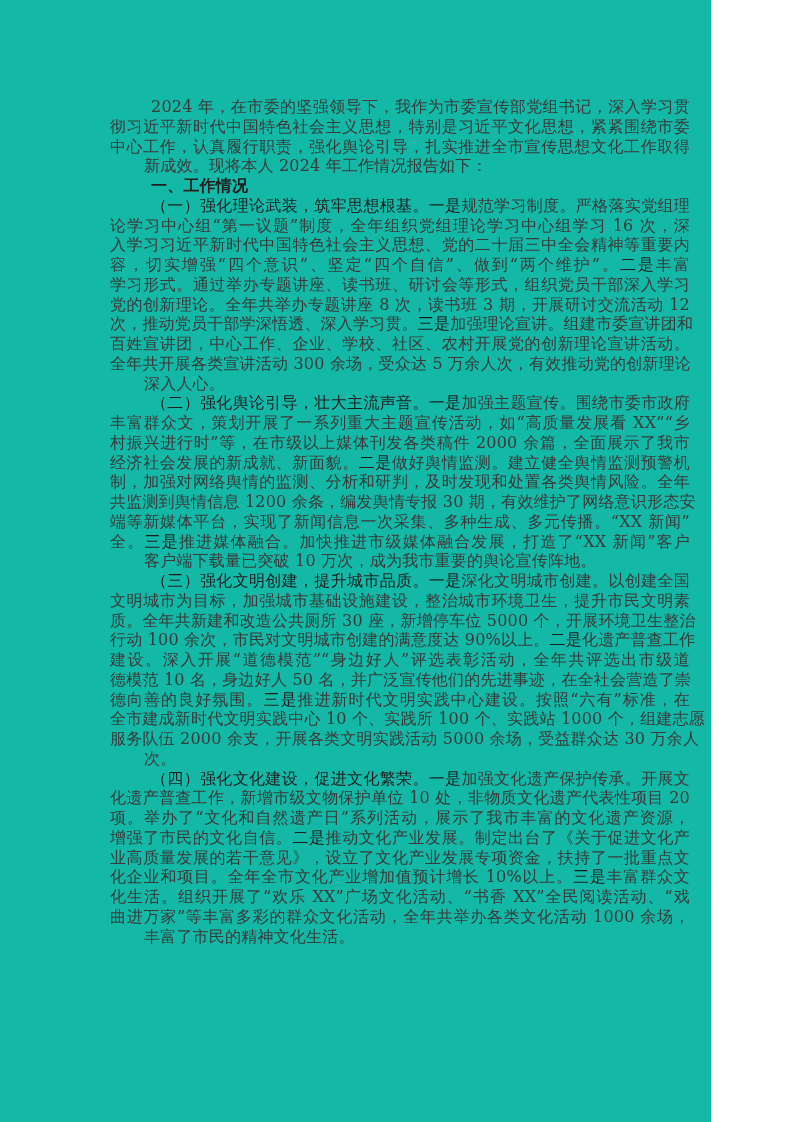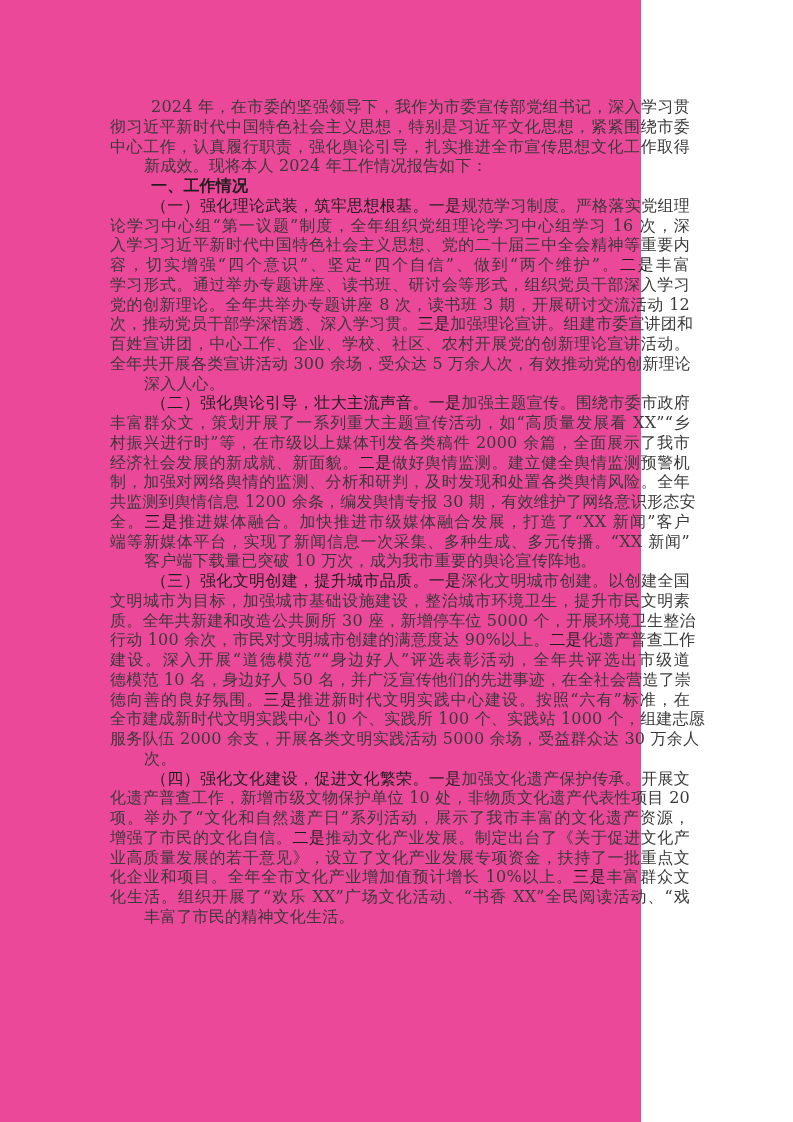--- a/index.html
+++ b/index.html
@@ -1,17 +1,17 @@
 <!DOCTYPE html>
 <html><head>
 <meta charset="utf-8">
 <style>
   html, body { margin: 0; padding: 0; background: #ffffff; }
   body { width: 793px; height: 1122px; position: relative; overflow: hidden; }
-  .page { position: absolute; left: 0; top: 0; width: 641px; height: 1122px; background: #ec4899; }
+  .page { position: absolute; left: 0; top: 0; width: 711px; height: 1122px; background: #14b8a6; }
   .content {
     position: absolute; left: 110px; top: 97px; width: 580px;
     font-family: "DejaVu Serif", "Liberation Serif", serif;
     font-size: 16px; color: #3a3a3a;
   }
   .line {
     display: block; height: 19.75px; line-height: 19.75px;
     white-space: nowrap; text-align: justify; text-align-last: justify;
     overflow: visible; letter-spacing: 0.2px;
   }
@@ -49,22 +49,22 @@
           <span class="line"><span class="seg">全年共开展各类宣讲活动 300 余场，受众达 5 万余人次，有效推动党的创新理论</span></span>
           <span class="line last"><span class="seg">深入人心。</span></span>
         </div>
         <div>
           <span class="line indent"><b>（二）强化舆论引导，壮大主流声音。</b><b>一是</b><span class="seg">加强主题宣传。围绕市委市政府</span></span>
           <span class="line"><span class="seg">丰富群众文，策划开展了一系列重大主题宣传活动，如“高质量发展看 XX”“乡</span></span>
           <span class="line"><span class="seg">村振兴进行时”等，在市级以上媒体刊发各类稿件 2000 余篇，全面展示了我市</span></span>
           <span class="line"><span class="seg">经济社会发展的新成就、新面貌。</span><b>二是</b><span class="seg">做好舆情监测。建立健全舆情监测预警机</span></span>
           <span class="line"><span class="seg">制，加强对网络舆情的监测、分析和研判，及时发现和处置各类舆情风险。全年</span></span>
           <span class="line"><span class="seg">共监测到舆情信息 1200 余条，编发舆情专报 30 期，有效维护了网络意识形态安</span></span>
+          <span class="line"><span class="seg">端等新媒体平台，实现了新闻信息一次采集、多种生成、多元传播。“XX 新闻”</span></span>
           <span class="line"><span class="seg">全。</span><b>三是</b><span class="seg">推进媒体融合。加快推进市级媒体融合发展，打造了“XX 新闻”客户</span></span>
-          <span class="line"><span class="seg">端等新媒体平台，实现了新闻信息一次采集、多种生成、多元传播。“XX 新闻”</span></span>
           <span class="line last"><span class="seg">客户端下载量已突破 10 万次，成为我市重要的舆论宣传阵地。</span></span>
         </div>
         <div>
           <span class="line indent"><b>（三）强化文明创建，提升城市品质。</b><b>一是</b><span class="seg">深化文明城市创建。以创建全国</span></span>
           <span class="line"><span class="seg">文明城市为目标，加强城市基础设施建设，整治城市环境卫生，提升市民文明素</span></span>
           <span class="line"><span class="seg">质。全年共新建和改造公共厕所 30 座，新增停车位 5000 个，开展环境卫生整治</span></span>
           <span class="line"><span class="seg">行动 100 余次，市民对文明城市创建的满意度达 90%以上。</span><b>二是</b><span class="seg">化遗产普查工作</span></span>
           <span class="line"><span class="seg">建设。深入开展“道德模范”“身边好人”评选表彰活动，全年共评选出市级道</span></span>
           <span class="line"><span class="seg">德模范 10 名，身边好人 50 名，并广泛宣传他们的先进事迹，在全社会营造了崇</span></span>
           <span class="line"><span class="seg">德向善的良好氛围。</span><b>三是</b><span class="seg">推进新时代文明实践中心建设。按照“六有”标准，在</span></span>
@@ -73,17 +73,18 @@
           <span class="line last"><span class="seg">次。</span></span>
         </div>
         <div>
           <span class="line indent"><b>（四）强化文化建设，促进文化繁荣。</b><b>一是</b><span class="seg">加强文化遗产保护传承。开展文</span></span>
           <span class="line"><span class="seg">化遗产普查工作，新增市级文物保护单位 10 处，非物质文化遗产代表性项目 20</span></span>
           <span class="line"><span class="seg">项。举办了“文化和自然遗产日”系列活动，展示了我市丰富的文化遗产资源，</span></span>
           <span class="line"><span class="seg">增强了市民的文化自信。</span><b>二是</b><span class="seg">推动文化产业发展。制定出台了《关于促进文化产</span></span>
           <span class="line"><span class="seg">业高质量发展的若干意见》，设立了文化产业发展专项资金，扶持了一批重点文</span></span>
           <span class="line"><span class="seg">化企业和项目。全年全市文化产业增加值预计增长 10%以上。</span><b>三是</b><span class="seg">丰富群众文</span></span>
           <span class="line"><span class="seg">化生活。组织开展了“欢乐 XX”广场文化活动、“书香 XX”全民阅读活动、“戏</span></span>
+          <span class="line"><span class="seg">曲进万家”等丰富多彩的群众文化活动，全年共举办各类文化活动 1000 余场，</span></span>
           <span class="line last"><span class="seg">丰富了市民的精神文化生活。</span></span>
         </div>
       </div>
   </div>
 </div>
 
 </body></html>

